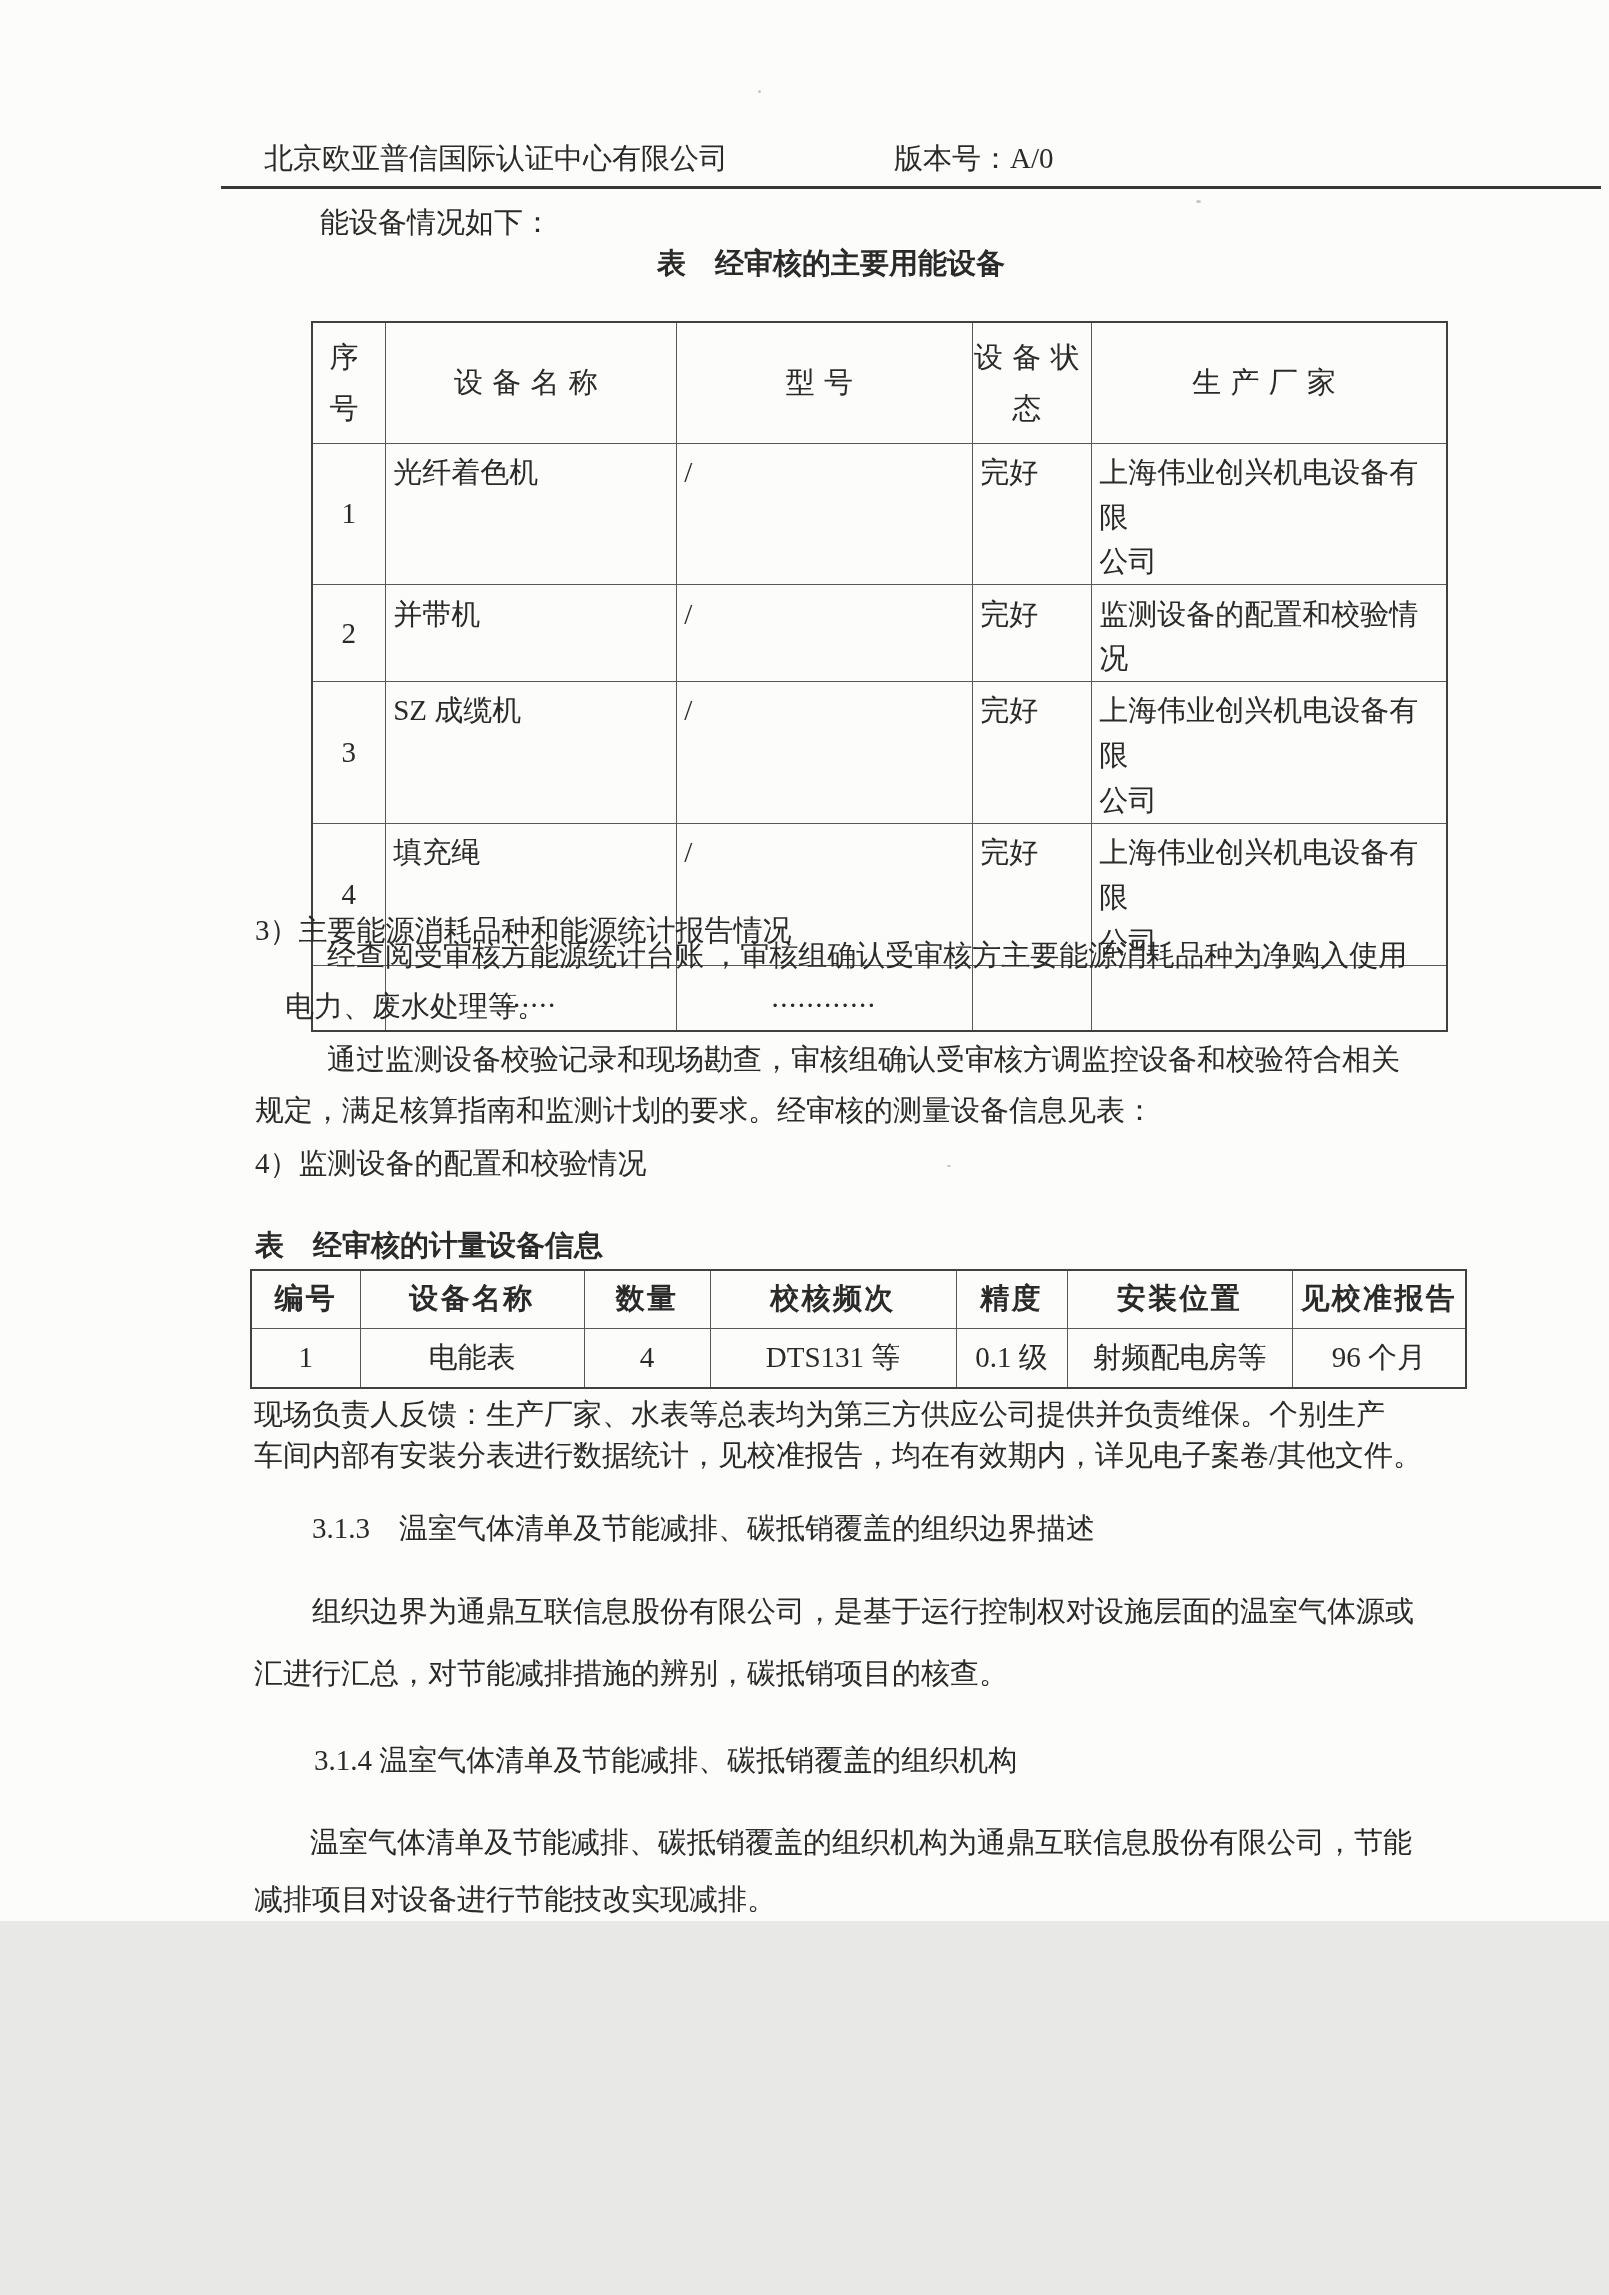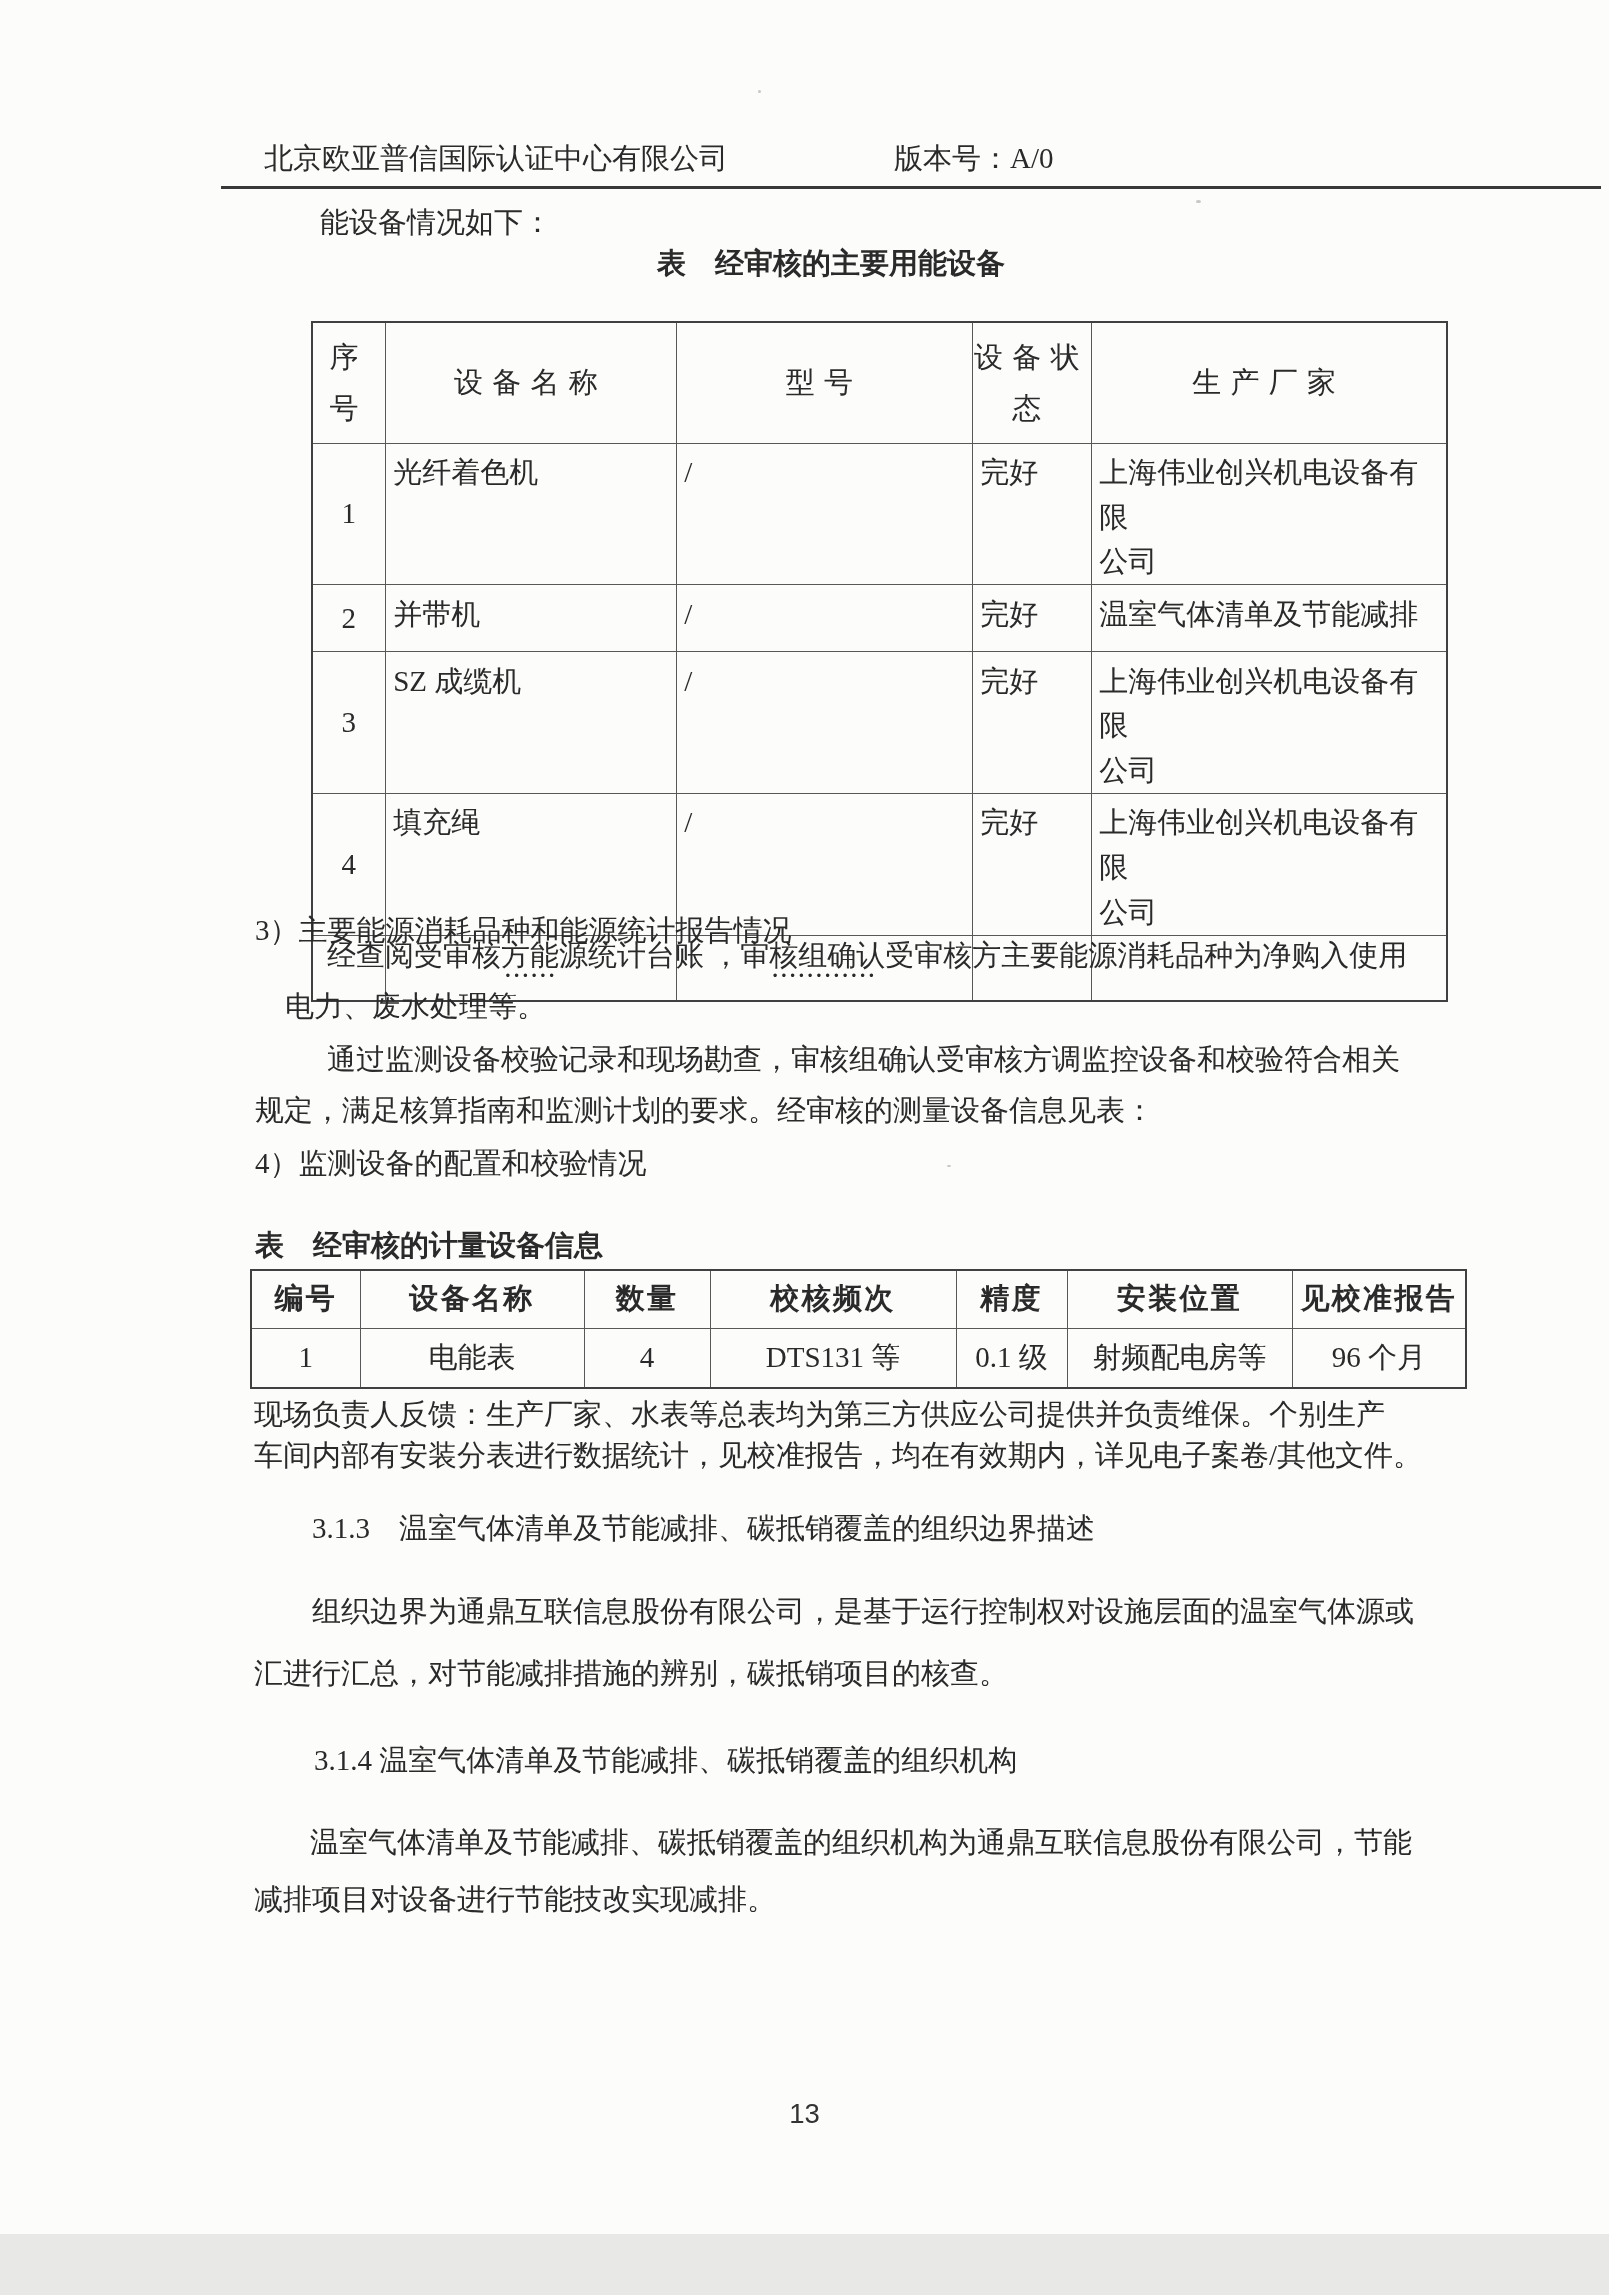--- a/index.html
+++ b/index.html
@@ -1,17 +1,17 @@
 <!DOCTYPE html>
 <html style="font-size:12.2px"><head>
 <meta charset="utf-8">
 <style>
   html,body { margin:0; padding:0; background:#e8e8e6; }
   .page {
-    position:relative; width:1609px; height:2234px;
+    position:relative; width:1609px; height:1921px;
     background:#fcfcfb; overflow:hidden;
     font-family:"Liberation Serif","DejaVu Serif",serif;
     color:#2a2a2a;
   }
   .abs { position:absolute; white-space:nowrap; line-height:1.25; }
   .t  { font-size:29px; }
   .bold { font-weight:bold; }
 
   
   .hdr-rule { position:absolute; left:221px; top:186px; width:1380px; height:3.1px; background:#383838; }
@@ -86,21 +86,21 @@
       <td class="slash">/</td>
       <td class="status">完好</td>
       <td class="mfr">上海伟业创兴机电设备有限
 公司</td>
     </tr>
     <tr class="r2">
       <td class="num">2</td>
       <td class="name">并带机</td>
       <td class="slash">/</td>
       <td class="status">完好</td>
-      <td class="mfr">温室气体清单及节能减排</td>
+      <td class="mfr">监测设备的配置和校验情况</td>
     </tr>
     <tr class="r3">
       <td class="num">3</td>
       <td class="name">SZ 成缆机</td>
       <td class="slash">/</td>
       <td class="status">完好</td>
       <td class="mfr">上海伟业创兴机电设备有限
 公司</td>
     </tr>
     <tr class="r4">

